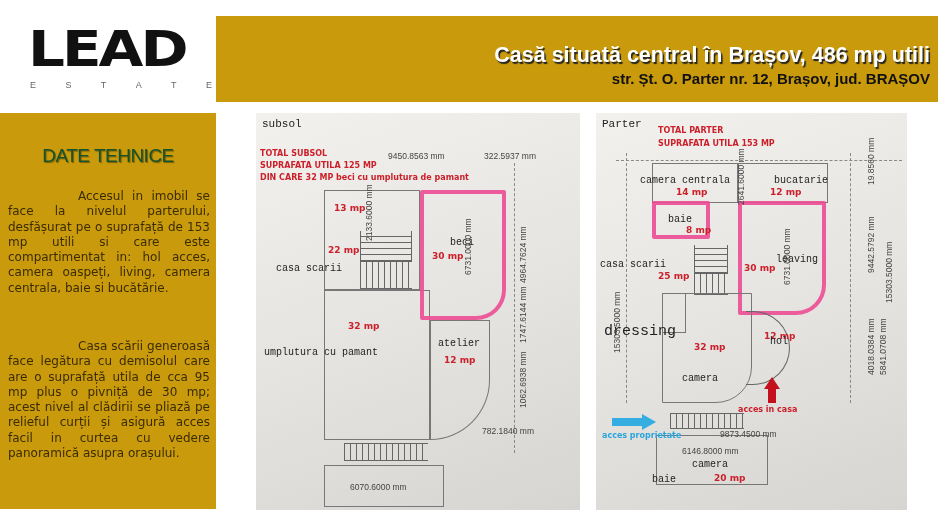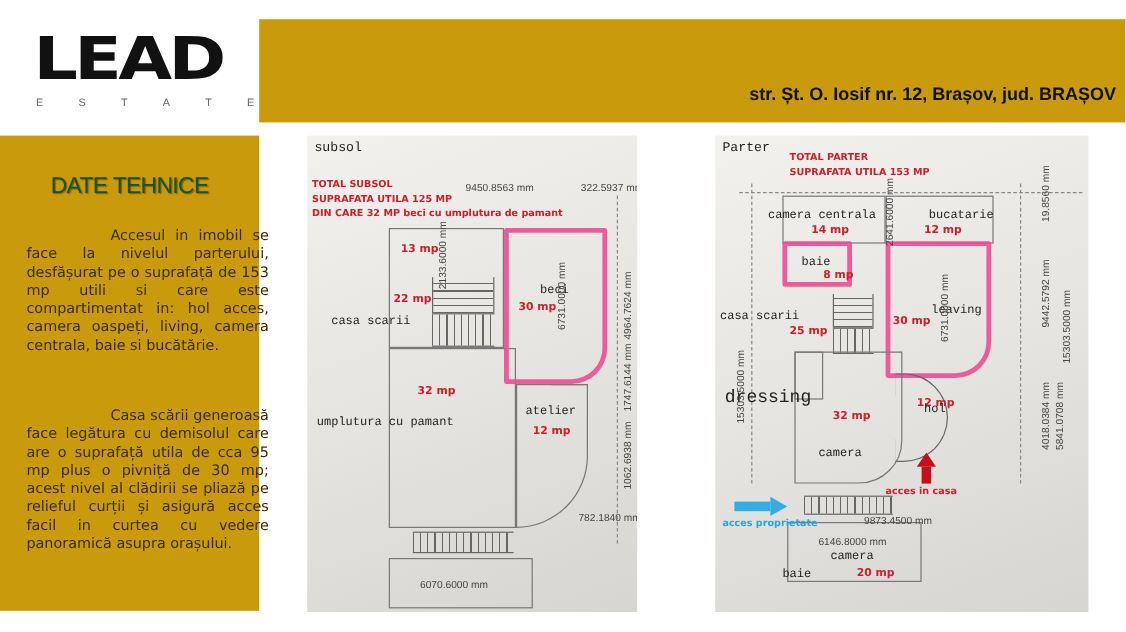--- a/index.html
+++ b/index.html
@@ -12,27 +12,27 @@
   .logo-sub { position: absolute; left: 8px; top: 56px; width: 182px; display: flex; justify-content: space-between; font-size: 9px; color: #666; }
 
   
   .header { position: absolute; left: 216px; top: 16px; width: 722px; height: 86px; background: #c99a0b; }
   .header-title { position: absolute; right: 8px; top: 27px; font-weight: bold; font-size: 21.5px; color: #ffffff; text-shadow: 1.5px 1.5px 1px #222; white-space: nowrap; }
   .header-sub { position: absolute; right: 8px; top: 54px; font-weight: bold; font-size: 15px; color: #111; white-space: nowrap; }
 
   
   .panel { position: absolute; left: 0; top: 113px; width: 216px; height: 396px; background: #c99a0b; }
   .panel-title { position: absolute; left: 0; width: 216px; top: 32px; text-align: center; font-size: 19px; color: #14532d; font-family: "Liberation Sans", sans-serif; letter-spacing: -0.5px; text-shadow: 1px 1px 1px #7a5c00; }
-  .panel-text { position: absolute; left: 22px; width: 202px; font-family: "DejaVu Sans", sans-serif; font-size: 12px; line-height: 15.3px; color: #3b2c00; text-align: justify; text-indent: 70px; }
+  .panel-text { position: absolute; left: 8px; width: 202px; font-family: "DejaVu Sans", sans-serif; font-size: 12px; line-height: 15.3px; color: #3b2c00; text-align: justify; text-indent: 70px; }
   .p1 { top: 76px; }
   .p2 { top: 226px; }
 
   
   .plan { position: absolute; background: linear-gradient(160deg, #f2f1ee 0%, #e4e3e0 55%, #d6d5d2 100%); overflow: hidden; }
-  .plan-left { left: 256px; top: 113px; width: 275px; height: 397px; text-decoration: underline; }
+  .plan-left { left: 256px; top: 113px; width: 324px; height: 397px; text-decoration: underline; }
   .plan-right { left: 596px; top: 113px; width: 311px; height: 397px; }
   .mono { font-family: "Liberation Mono", monospace; color: #222; position: absolute; white-space: nowrap; }
   .red { font-family: "DejaVu Sans", sans-serif; font-weight: bold; color: #cc1f2a; position: absolute; white-space: nowrap; }
   .dim { font-family: "Liberation Sans", sans-serif; color: #444; position: absolute; white-space: nowrap; font-size: 8.5px; }
   .vert { transform: rotate(-90deg); transform-origin: left top; }
   .wall { position: absolute; border: 1.5px solid #777; }
   .pink { position: absolute; border: 4px solid #ec4c94; border-radius: 2px; opacity: 0.9; }
   .stairs { position: absolute; background: repeating-linear-gradient(90deg, #666 0 1px, transparent 1px 6px); border-top: 1px solid #666; border-bottom: 1px solid #666; }
   .stairs-v { position: absolute; background: repeating-linear-gradient(0deg, #666 0 1px, transparent 1px 6px); border-left: 1px solid #666; border-right: 1px solid #666; }
   .arc { position: absolute; border: 1.3px solid #666; border-radius: 0 100% 0 0; }
@@ -48,21 +48,22 @@
     <span>E</span>
     <span>S</span>
     <span>T</span>
     <span>A</span>
     <span>T</span>
     <span>E</span>
   </div>
 </div>
 
 <div class="header">
-  <div class="header-sub">str. Șt. O. Iosif nr. 12, Brașov, jud. BRAȘOV</div>
+  <div class="header-title">Casă situată central în Brașov, 486 mp utili</div>
+  <div class="header-sub">str. Șt. O. Parter nr. 12, Brașov, jud. BRAȘOV</div>
 </div>
 
 <div class="panel">
   <div class="panel-title">DATE TEHNICE</div>
   <p class="panel-text p1">Accesul in imobil se face la nivelul parterului, desfășurat pe o suprafață de 153 mp utili si care este compartimentat in: hol acces, camera oaspeți, living, camera centrala, baie si bucătărie.</p>
   <p class="panel-text p2">Casa scării generoasă face legătura cu demisolul care are o suprafață utila de cca 95 mp plus o pivniță de 30 mp; acest nivel al clădirii se pliază pe relieful curții și asigură acces facil in curtea cu vedere panoramică asupra orașului.</p>
 </div>
 
 <div class="plan plan-left">
   <div class="mono" style="left:6px;top:5px;font-size:11px;">subsol</div>

